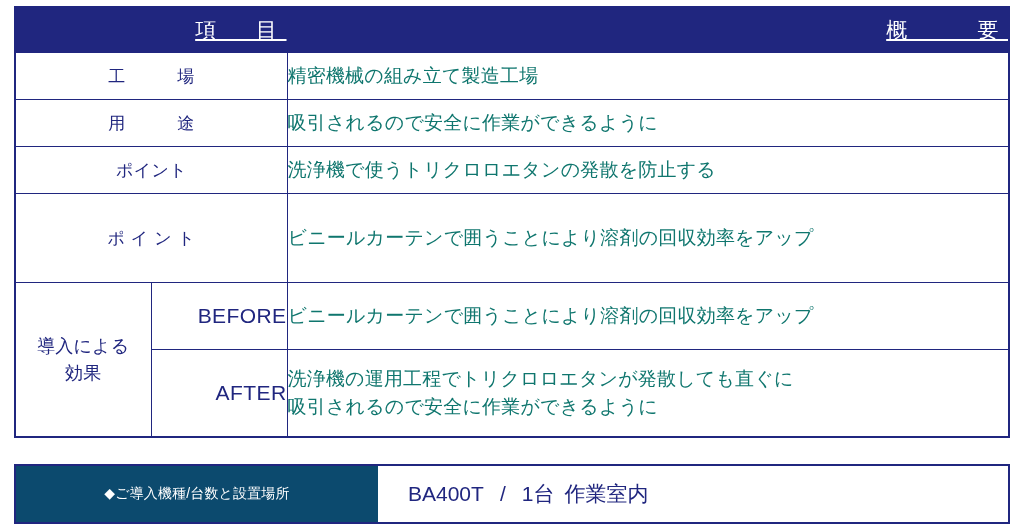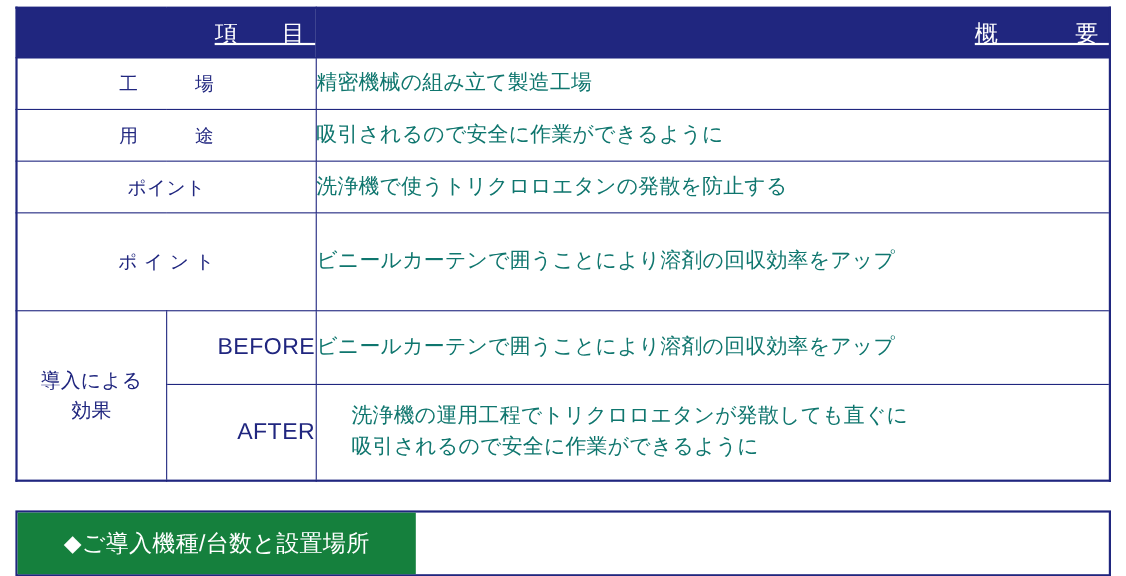--- a/index.html
+++ b/index.html
@@ -81,40 +81,39 @@
     text-align: right;
     font-size: 21px;
     letter-spacing: 0.02em;
     height: 66px;
   }
   .after-cell {
     height: 86px;
   }
   .desc-cell .line2 {
     display: block;
-    margin-left: 32px;
   }
 
   
   .footer {
     margin-top: 26px;
     width: 996px;
     display: flex;
     border: 2px solid #20267f;
     height: 60px;
     box-sizing: border-box;
   }
   .footer-left {
-    background: #15803d;
+    background: #0c4a6e;
     color: #ffffff;
     width: 362px;
     display: flex;
     align-items: center;
     justify-content: center;
-    font-size: 21px;
+    font-size: 14px;
     letter-spacing: 0.01em;
     box-sizing: border-box;
   }
   .footer-right {
     flex: 1;
     display: flex;
     align-items: center;
     padding-left: 30px;
     font-size: 21px;
     color: #20267f;
@@ -178,15 +177,21 @@
         <td class="desc-cell after-cell">
           <span class="line2">洗浄機の運用工程でトリクロロエタンが発散しても直ぐに</span>
           <span class="line2">吸引されるので安全に作業ができるように</span>
         </td>
       </tr>
     </tbody>
   </table>
 
   <div class="footer">
     <div class="footer-left">◆ご導入機種/台数と設置場所</div>
+    <div class="footer-right">
+      <span>BA400T</span>
+      <span class="sep">/</span>
+      <span>1台</span>
+      <span class="place">作業室内</span>
+    </div>
   </div>
 
 </div>
 
 </body></html>

